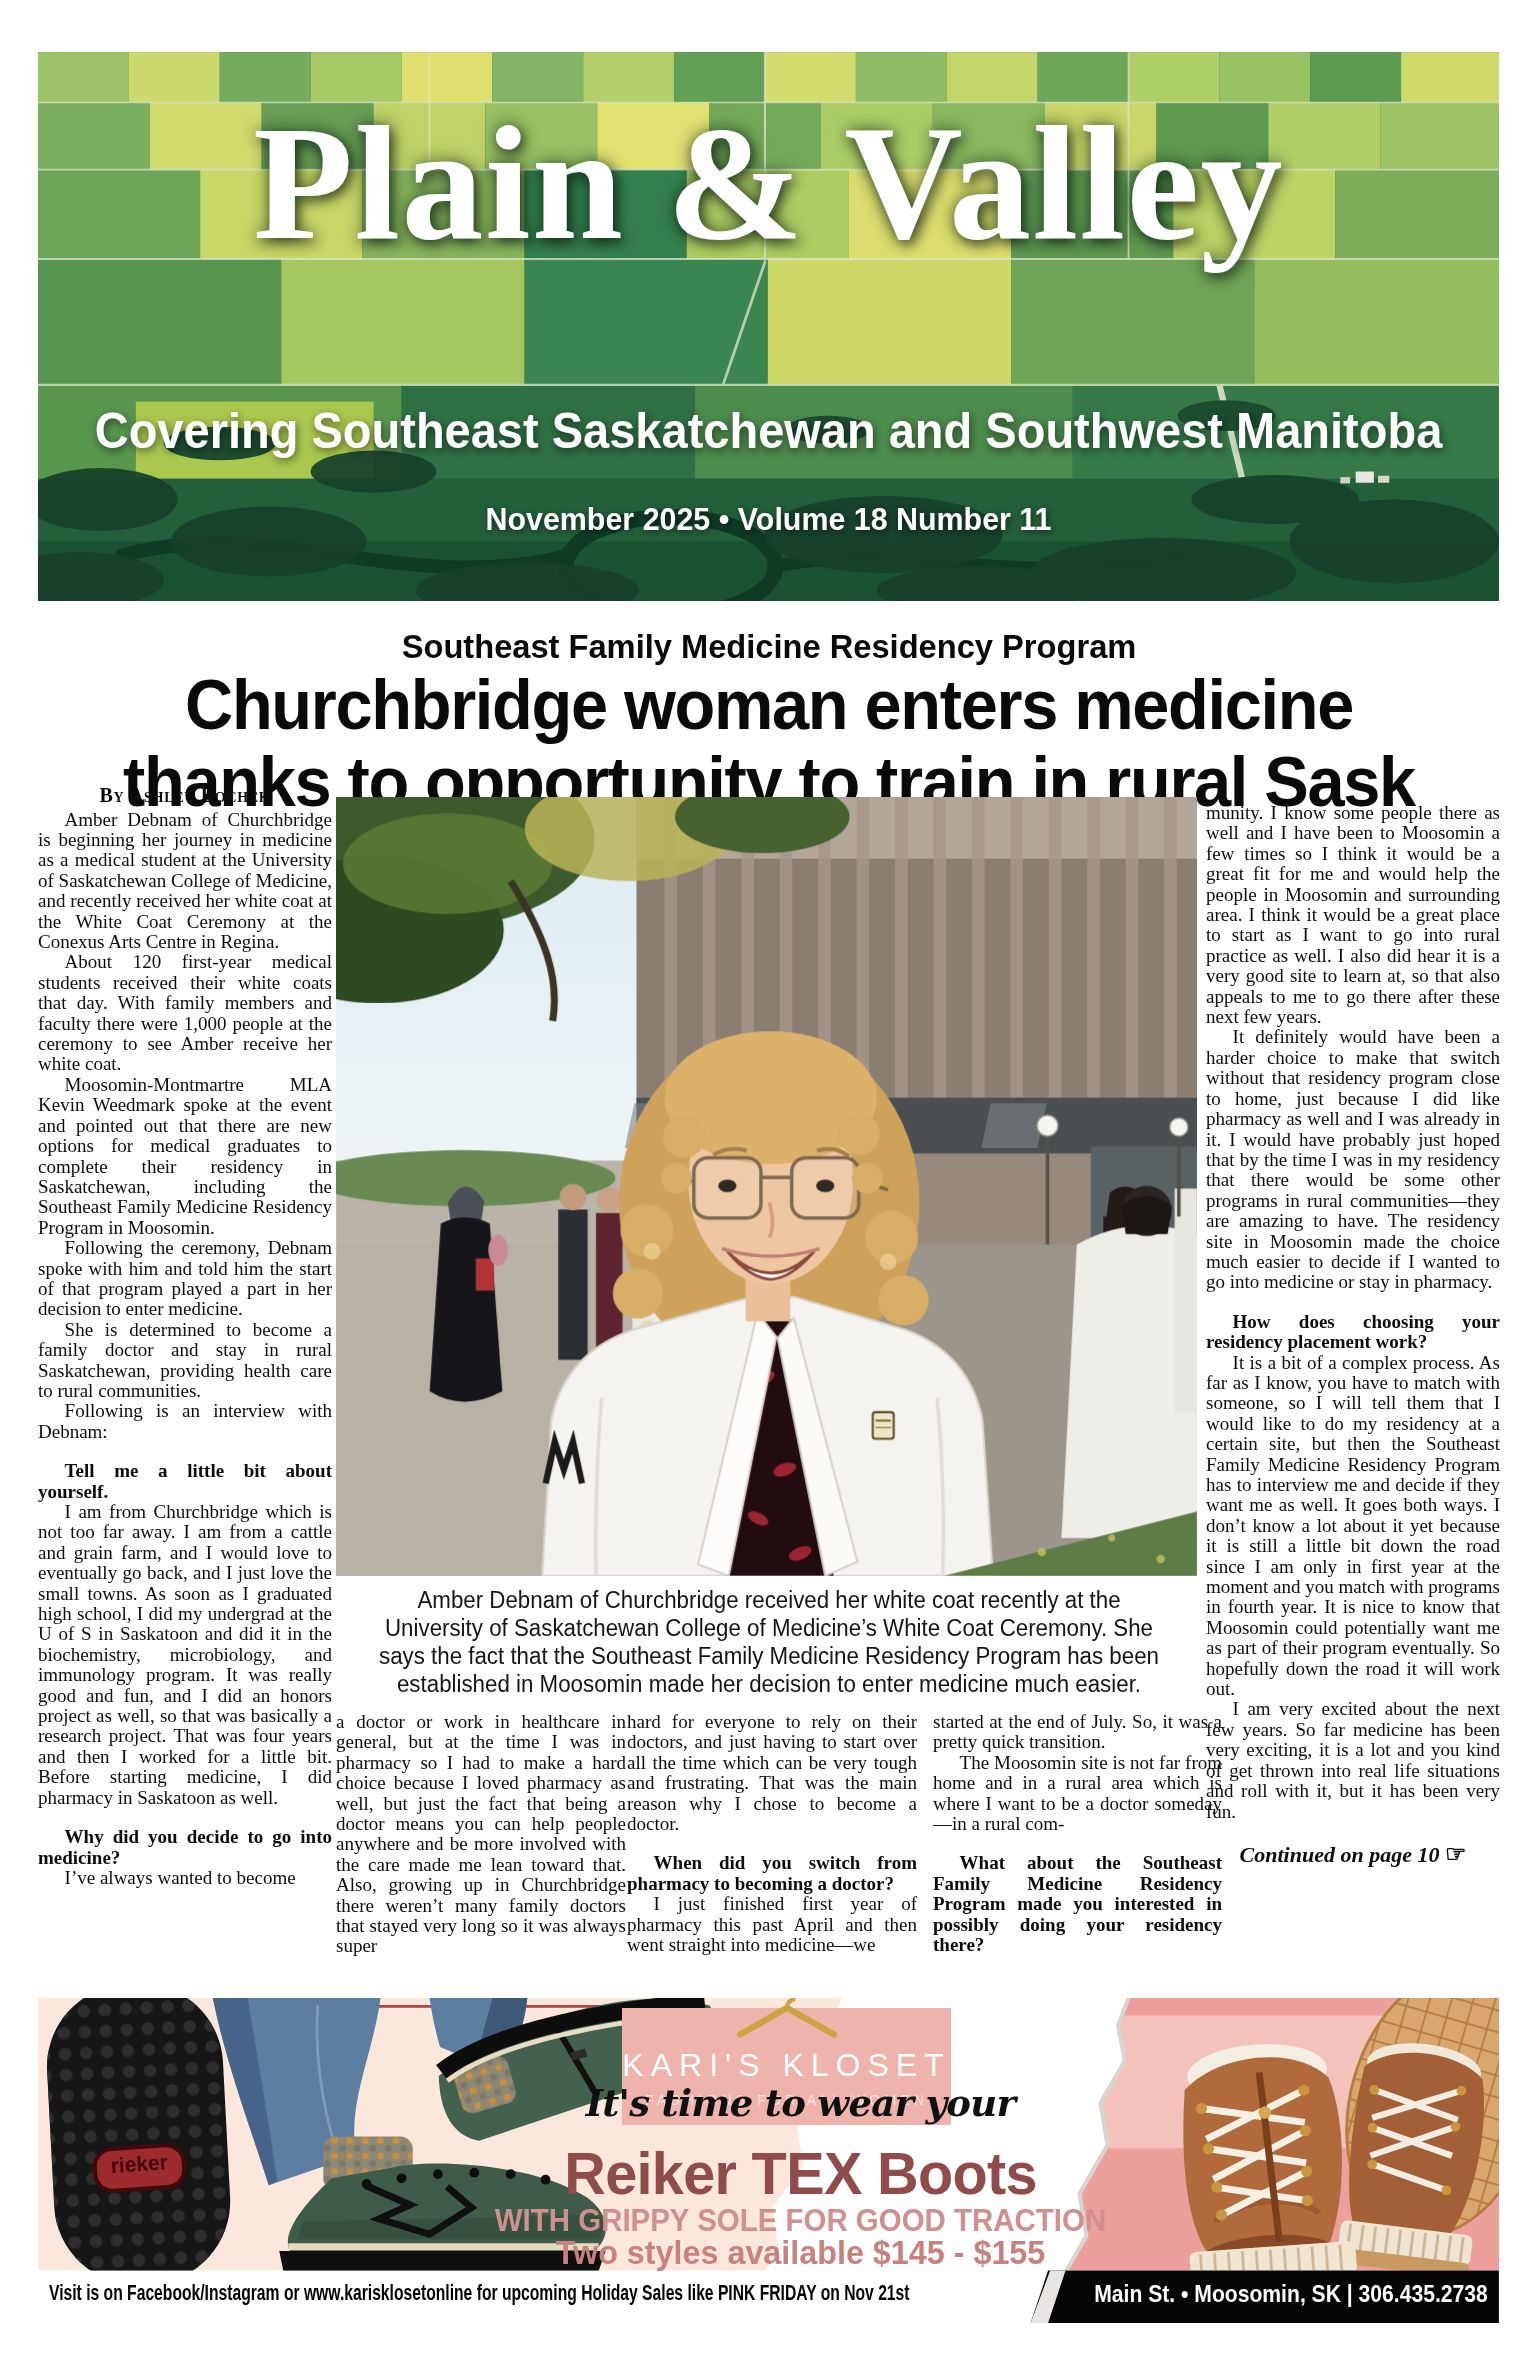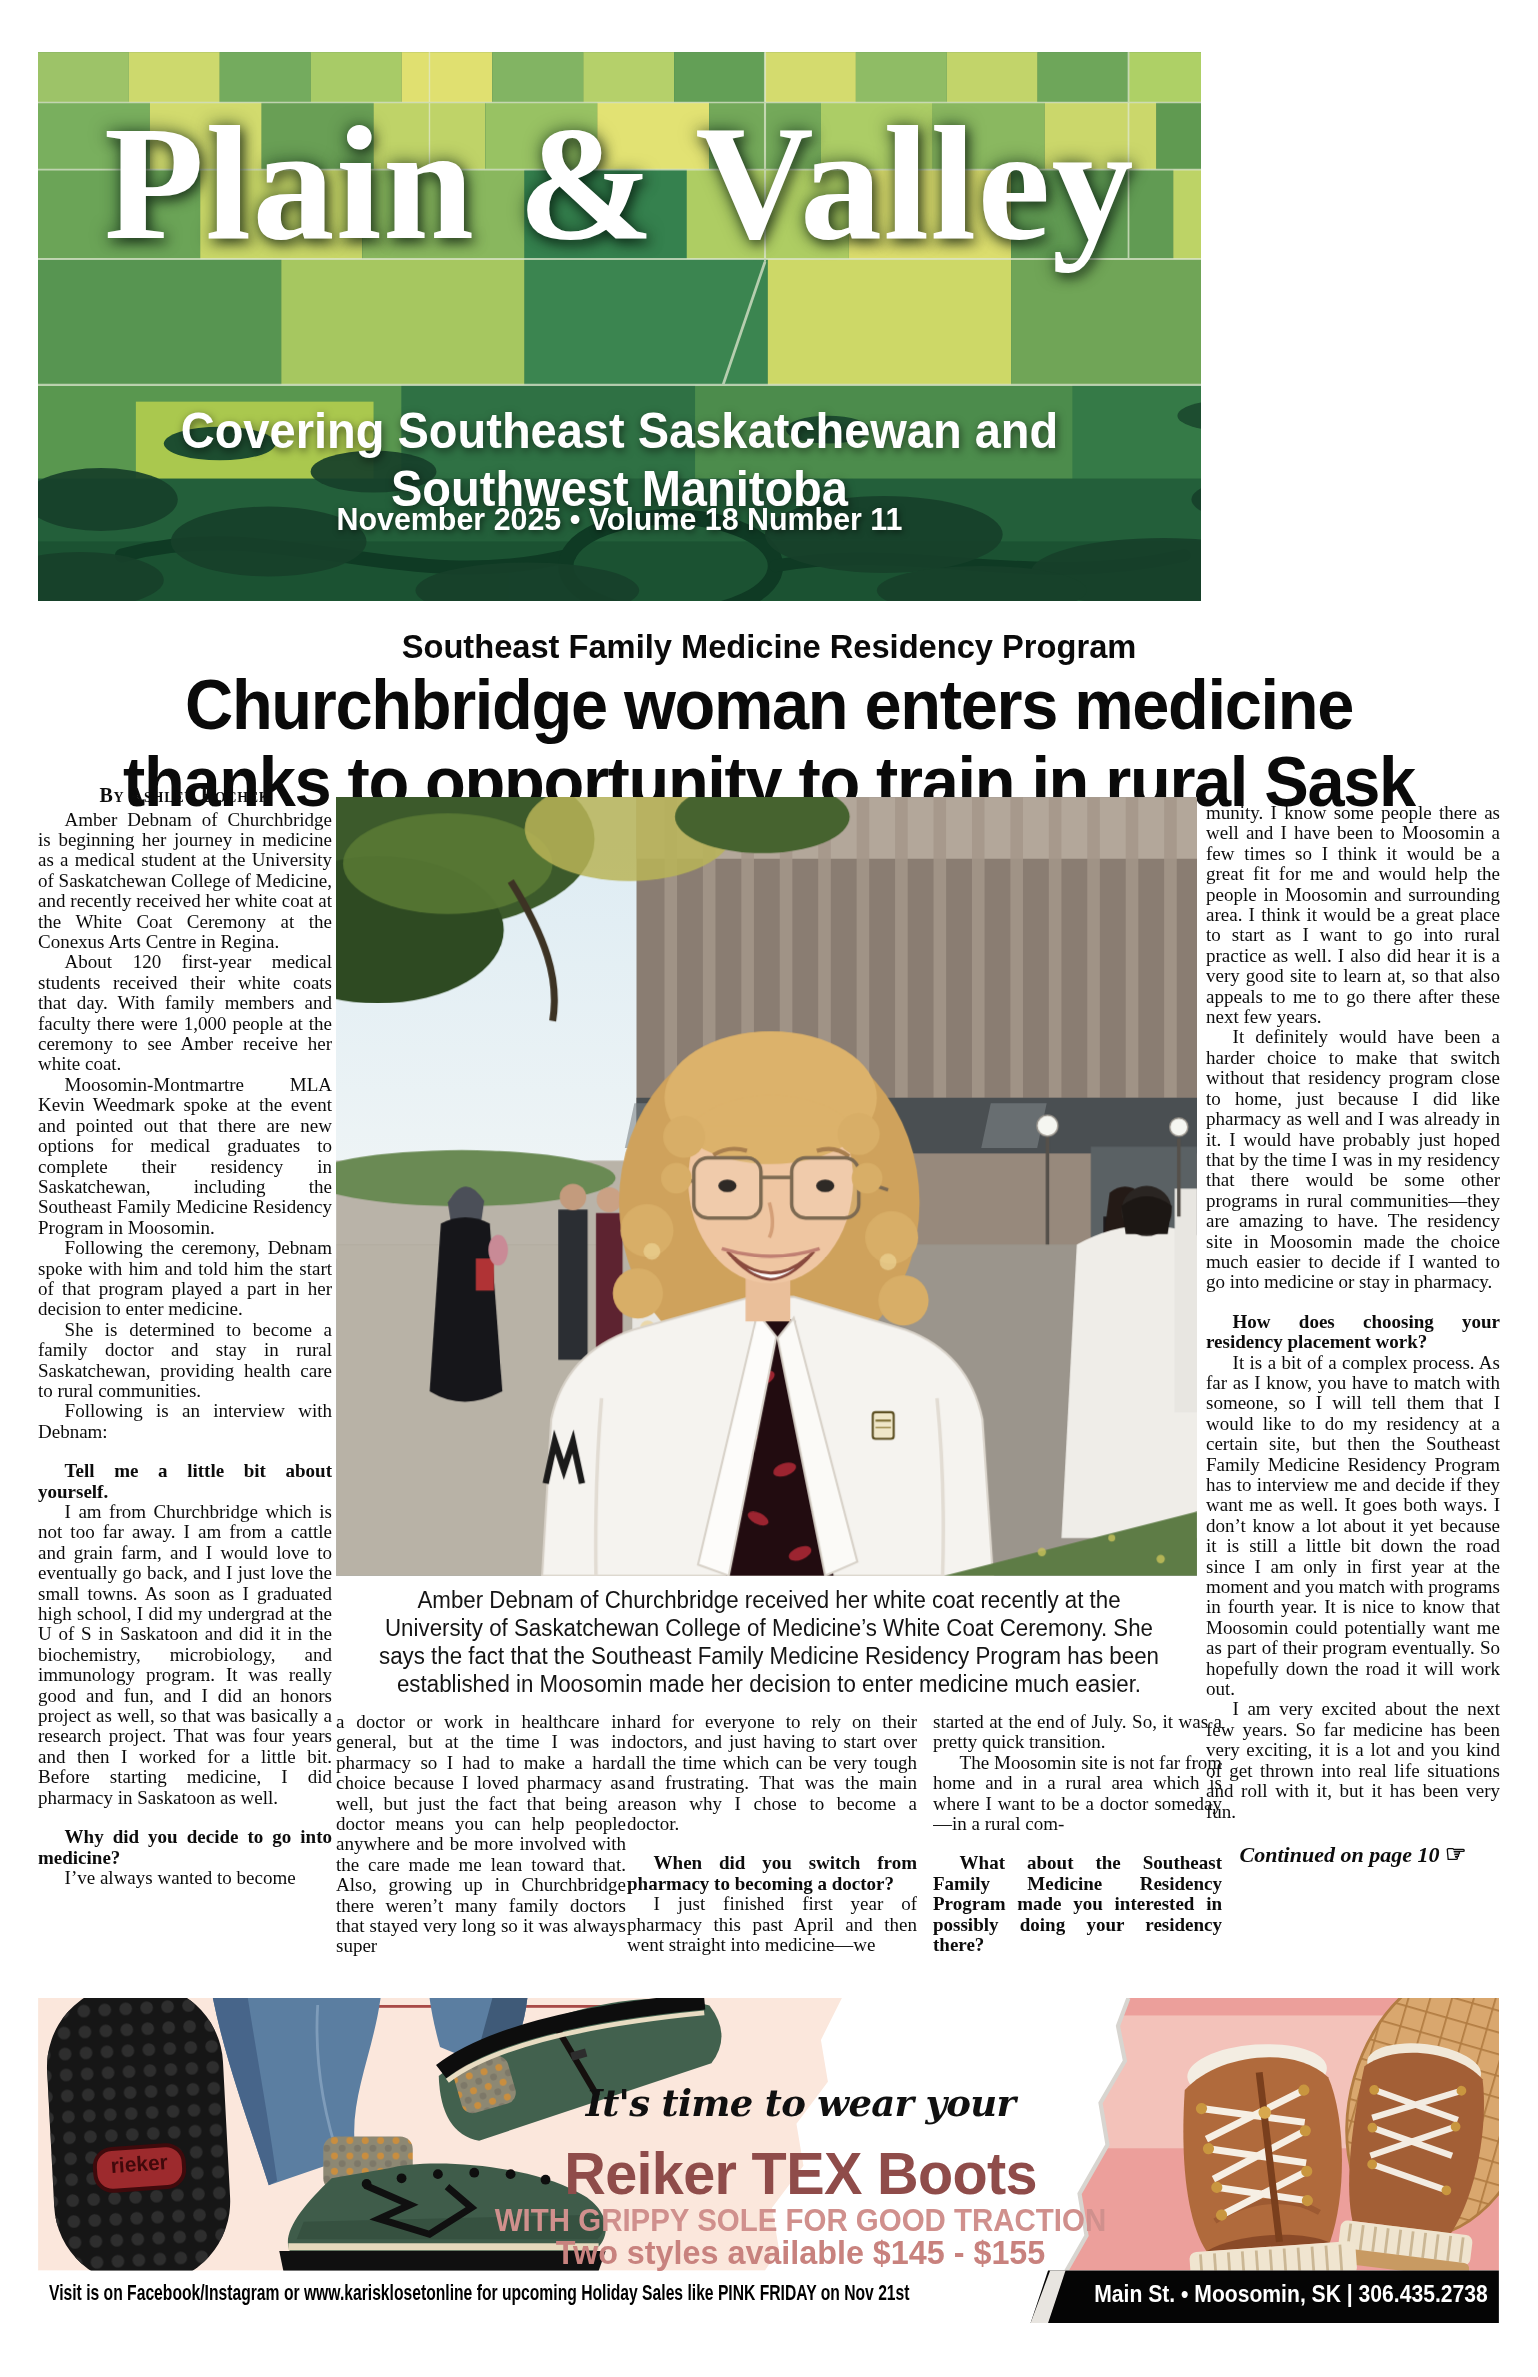--- a/index.html
+++ b/index.html
@@ -1,20 +1,20 @@
 <!DOCTYPE html>
 <html style="font-size:11.2px"><head>
 <meta charset="utf-8">
 <style>
   html,body{margin:0;padding:0;}
   body{width:1538px;height:2377px;background:#ffffff;position:relative;overflow:hidden;
        font-family:"Liberation Serif",serif;color:#0c0c0c;}
 
   
-  .masthead{position:absolute;left:38px;top:52px;width:1163px;height:549px;overflow:hidden;}
+  .masthead{position:absolute;left:38px;top:52px;width:1461px;height:549px;overflow:hidden;}
   .masthead svg{position:absolute;left:0;top:0;}
   .m-title{position:absolute;left:0;right:0;top:41px;text-align:center;
     font-family:"Liberation Serif",serif;font-weight:700;font-size:164px;line-height:1.1;color:#ffffff;
     text-shadow:0 0 18px rgba(0,30,15,.65),3.5px 4.9px 11.2px rgba(0,0,0,.5);letter-spacing:1.4px;}
   .m-tagline{position:absolute;left:0;right:0;top:350px;text-align:center;
     font-family:"Liberation Sans",sans-serif;font-weight:700;font-size:50px;color:#fff;
     transform:scaleX(.94);transform-origin:center top;text-shadow:1.4px 2.8px 8.4px rgba(0,0,0,.55);}
   .m-issue{position:absolute;left:0;right:0;top:449px;text-align:center;
     font-family:"Liberation Sans",sans-serif;font-weight:700;font-size:32px;color:#fff;
     transform:scaleX(.95);transform-origin:center top;text-shadow:1.4px 2.1px 6.3px rgba(0,0,0,.55);}
@@ -568,20 +568,28 @@
         <line x1="206" y1="316" x2="206" y2="356"></line>
       </g>
       <rect x="-10" y="356" width="238" height="24" rx="8" fill="#caa269"></rect>
     </g>
 
     <rect x="0" y="390" width="2090" height="75" fill="#ffffff"></rect>
     <polygon points="1445,390 2090,390 2090,465 1420,465" fill="#050505"></polygon>
     <polygon points="1470,390 1445,465 1420,465 1448,390" fill="#e8e5e0"></polygon>
   </svg>
 
+  <div class="brandbox">
+    <svg class="hanger" width="105" height="42" viewBox="0 0 150 60">
+      <path d="M8 52 L75 14 L142 52" stroke="#cfa145" stroke-width="9" fill="none" stroke-linecap="round"></path>
+      <path d="M75 16 q0 -14 12 -14" stroke="#cfa145" stroke-width="6" fill="none"></path>
+    </svg>
+    <div class="brand-name">KARI'S KLOSET</div>
+    <div class="brand-sub">FASHIONS FOR ALL WOMEN</div>
+  </div>
   <div class="sparkle1">✦</div>
   <div class="sparkle2">✦</div>
   <div class="ad-script">It's time to wear your</div>
   <div class="ad-product">Reiker TEX Boots</div>
   <div class="ad-grippy">WITH GRIPPY SOLE FOR GOOD TRACTION</div>
   <div class="ad-two">Two styles available $145 - $155</div>
   <div class="sole-label">rieker</div>
   <div class="ad-footer-left">Visit is on Facebook/Instagram or www.karisklosetonline for upcoming Holiday Sales like PINK FRIDAY on Nov 21st</div>
   <div class="ad-footer-right">Main St. • Moosomin, SK  | 306.435.2738</div>
 </div>

